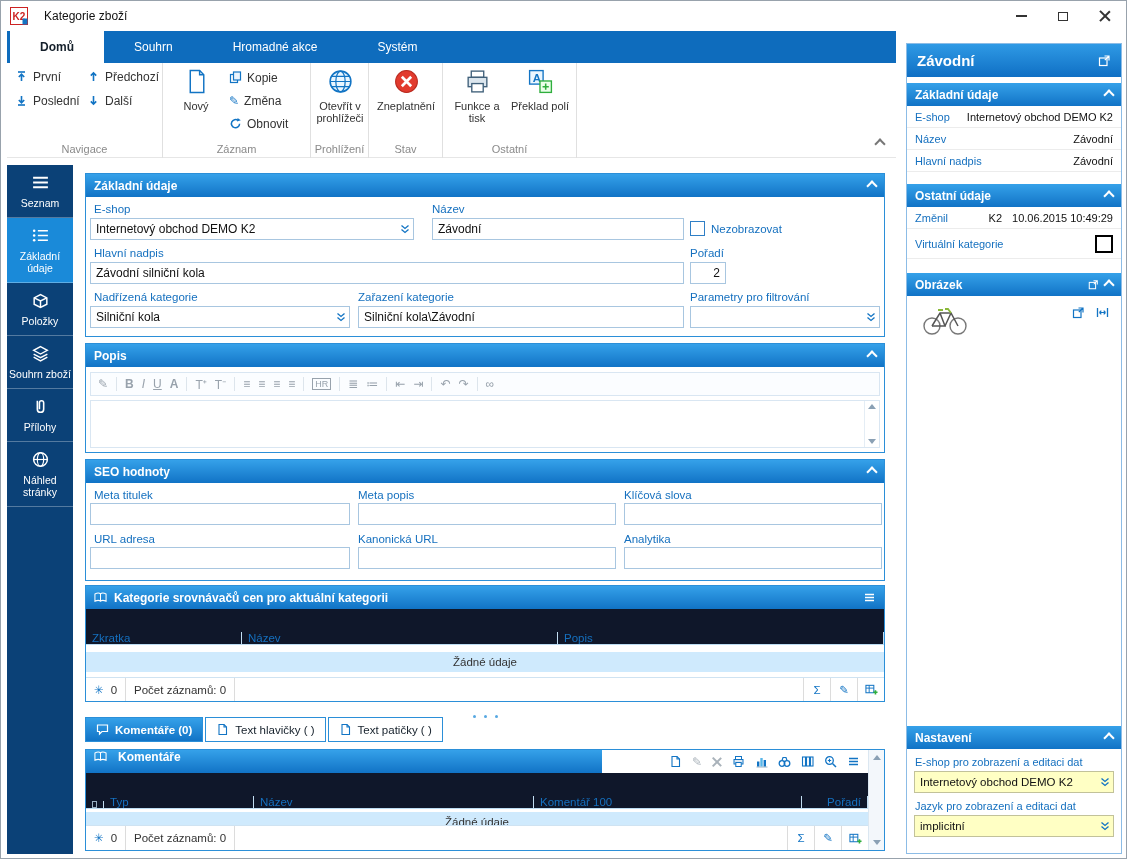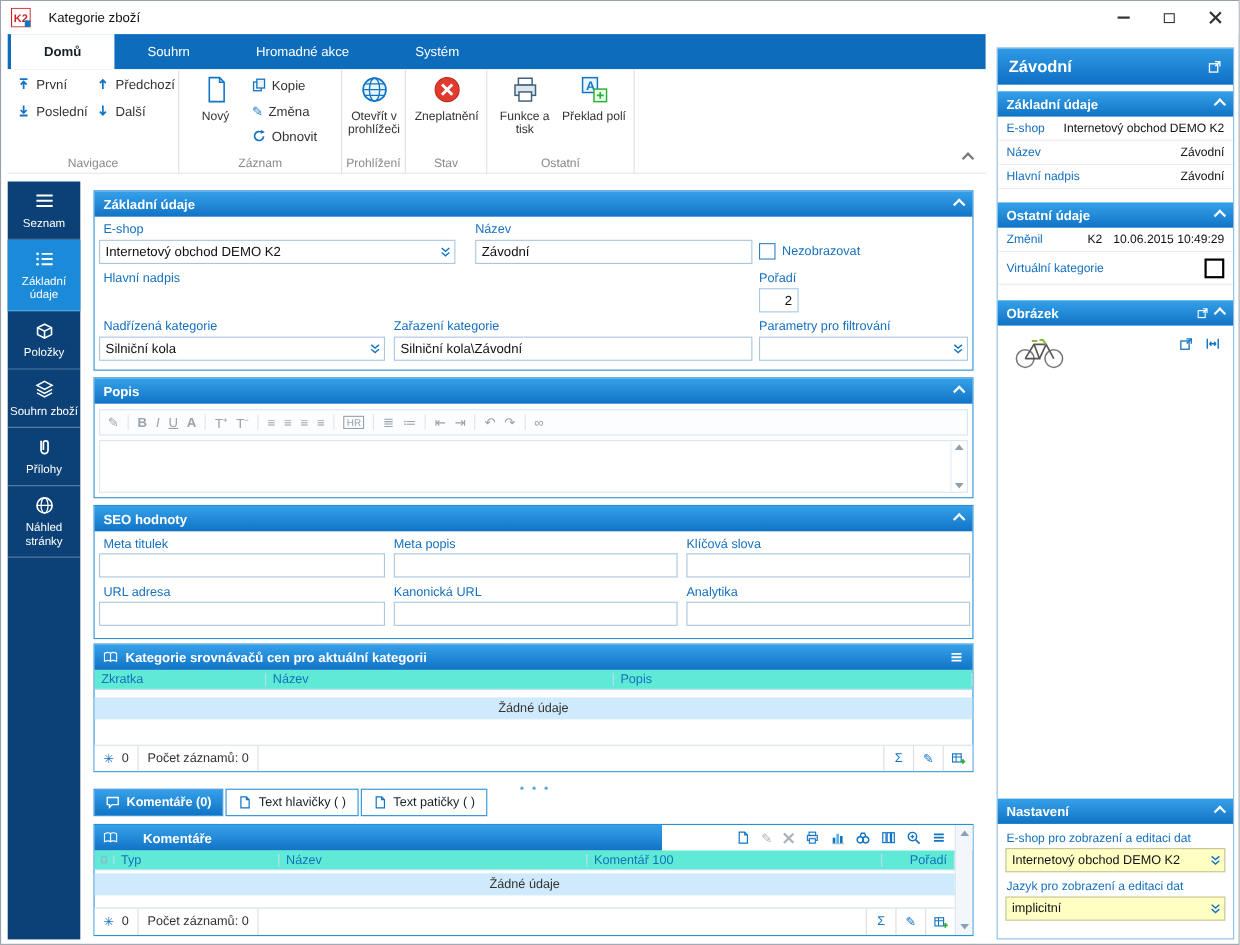--- a/index.html
+++ b/index.html
@@ -61,39 +61,39 @@
         display:flex;align-items:center;gap:8px;padding:0 7px;color:#98a2ac;font-size:12px}
 .etools span{cursor:pointer}
 .etools .sep{width:1px;height:14px;background:#dde5ec;cursor:default}
 .eb{font-weight:bold}.ei{font-style:italic}.eu{text-decoration:underline}
 .ebody{position:absolute;left:4px;top:56px;right:4px;height:48px;border:1px solid #d9e6f2;background:#fff}
 .escroll{position:absolute;top:0;right:0;bottom:0;width:15px;border-left:1px solid #e4edf5;
          display:flex;flex-direction:column;justify-content:space-between;align-items:center;padding:3px 0}
 .tri-up{width:0;height:0;border-left:4px solid transparent;border-right:4px solid transparent;border-bottom:5px solid #8aa0b4;cursor:pointer}
 .tri-dn{width:0;height:0;border-left:4px solid transparent;border-right:4px solid transparent;border-top:5px solid #8aa0b4;cursor:pointer}
 
-.ghead{display:flex;background:#5eead4;border-bottom:1px solid #bcdcf2;height:18px;align-items:center;
+.ghead{display:flex;background:#0f172a;border-bottom:1px solid #bcdcf2;height:36px;align-items:flex-end;
        font-size:11.5px;color:#1570bf}
 .ghead>div{padding:0 6px;border-right:1px solid #c3def2;display:flex;align-items:center;cursor:pointer}
 .empty-band{background:#cfeafd;height:20px;display:flex;align-items:center;justify-content:center;font-size:11.5px;color:#333}
 .gfoot{position:absolute;left:0;bottom:0;height:24px;border-top:1px solid #cfe3f2;display:flex;align-items:center;
        font-size:11.5px;color:#333;background:#fff}
 .gfoot .cell{height:100%;display:flex;align-items:center;padding:0 8px;border-right:1px solid #dcdcdc}
 .gfoot .ricon{height:100%;width:27px;display:flex;align-items:center;justify-content:center;border-left:1px solid #dcdcdc;cursor:pointer}
 
 .dots{position:absolute;left:6px;width:800px;text-align:center;cursor:row-resize}
 .dots i{display:inline-block;width:3px;height:3px;border-radius:50%;background:#57a8e2;margin:0 4px}
 
 .btabs{position:absolute;left:6px;display:flex;gap:2px}
 .btab{height:25px;border:1px solid #2b8fd8;background:#fff;display:flex;align-items:center;gap:6px;padding:0 10px;
       font-size:11.5px;color:#15202b;cursor:pointer}
 .btab.active{background:linear-gradient(#35a1e9,#1173c6);color:#fff;font-weight:bold}
 
 .cg-h{height:23px;display:flex;align-items:stretch}
-.cg-h .blue{width:516px;background:linear-gradient(#35a1e9,#1173c6);display:flex;align-items:center;gap:23px;
+.cg-h .blue{width:516px;background:linear-gradient(#35a1e9,#1173c6);display:flex;align-items:flex-start;gap:11px;
             padding:0 8px;color:#fff;font-weight:bold;font-size:12px}
 .cg-h .tools{flex:1;display:flex;align-items:center;justify-content:flex-end;gap:10px;padding-right:24px;background:#fff}
 .cg-h .tools>*{cursor:pointer}
 .xgray{position:relative;width:10px;height:10px;display:inline-block}
 .xgray::before,.xgray::after{content:"";position:absolute;left:4.3px;top:-1px;width:1.6px;height:12px;background:#a9b2ba}
 .xgray::before{transform:rotate(45deg)}.xgray::after{transform:rotate(-45deg)}
 .vsb{position:absolute;top:0;right:0;bottom:0;width:16px;background:#f3f7fb;border-left:1px solid #dbe7f1;
      display:flex;flex-direction:column;justify-content:space-between;align-items:center;padding:5px 0}
 .sqico{width:7px;height:7px;border:1px solid #9ab0c2;display:inline-block}
 
@@ -322,20 +322,21 @@
             <svg class="ddi" viewBox="0 0 10 10">
               <path d="M1.5 1.5 5 4.5l3.5-3M1.5 5.5 5 8.5l3.5-3" fill="none" stroke="#1274c4" stroke-width="1.3"></path>
             </svg>
           </span>
         </div>
       <input class="fin" style="left: 346px; top: 44px; width: 252px;" value="Závodní">
       <span class="cb" style="left:604px;top:47px"></span>
       <span class="flb" style="left:625px;top:49px">Nezobrazovat</span>
       <span class="flb" style="left:8px;top:73px">Hlavní nadpis</span>
       <span class="flb" style="left:604px;top:73px">Pořadí</span>
+      <input class="fin" style="left: 4px; top: 88px; width: 594px;" value="Závodní silniční kola">
       <input class="fin ra" style="left: 604px; top: 88px; width: 36px;" value="2">
       <span class="flb" style="left:8px;top:117px">Nadřízená kategorie</span>
       <span class="flb" style="left:272px;top:117px">Zařazení kategorie</span>
       <span class="flb" style="left:604px;top:117px">Parametry pro filtrování</span>
       <div class="combo" style="left:4px;top:132px;width:260px">
         <input value="Silniční kola" style="">
         <span class="dd">
             <svg class="ddi" viewBox="0 0 10 10">
               <path d="M1.5 1.5 5 4.5l3.5-3M1.5 5.5 5 8.5l3.5-3" fill="none" stroke="#1274c4" stroke-width="1.3"></path>
             </svg>

